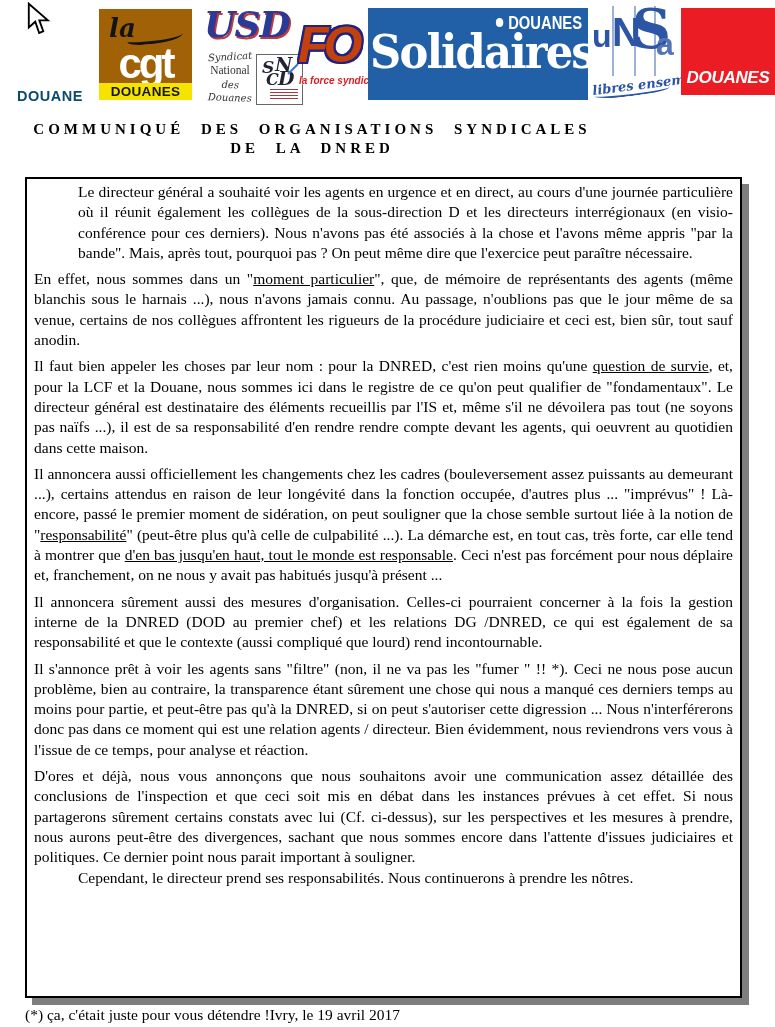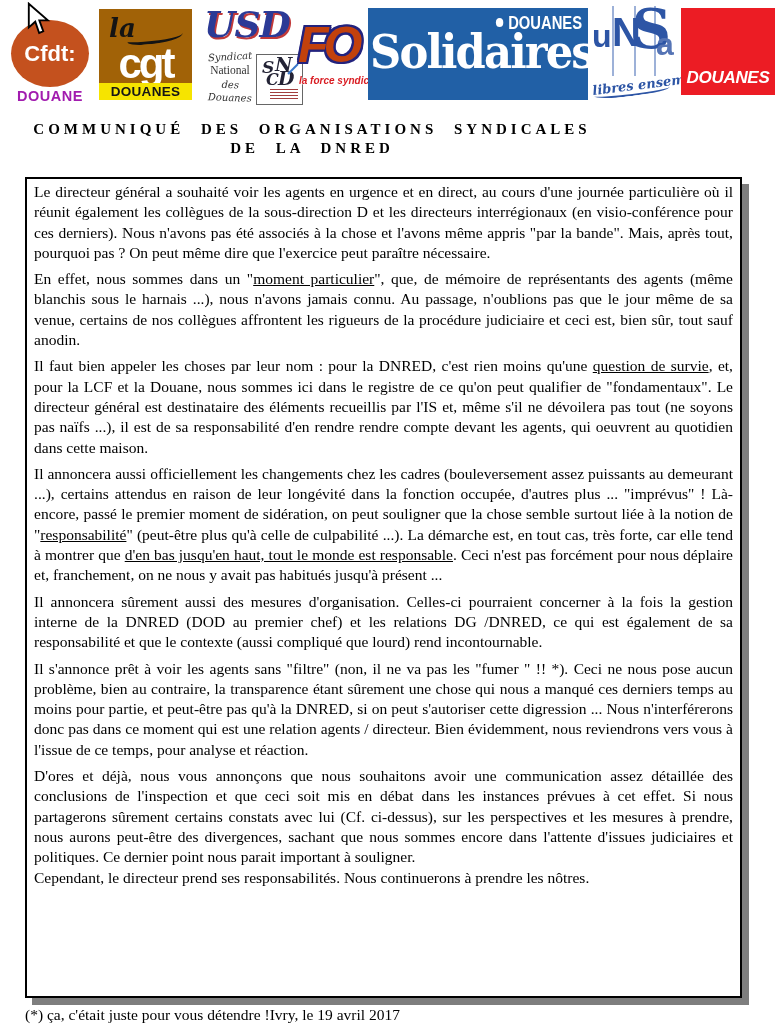--- a/index.html
+++ b/index.html
@@ -8,21 +8,21 @@
 
   
   #logo-band{position:absolute;left:0;top:0;width:775px;height:112px;}
   .logo{position:absolute;}
 
   
   #logo-cfdt{left:5px;top:18px;width:90px;height:88px;}
   #logo-cfdt .oval{position:absolute;left:6px;top:2px;width:78px;height:67px;background:#c4511e;
         border-radius:50%;display:flex;align-items:center;justify-content:center;}
   #logo-cfdt .oval span{color:#fff;font-family:"Liberation Sans",sans-serif;font-weight:bold;font-size:22px;}
-  #logo-cfdt .sub{position:absolute;left:0;top:70px;width:90px;text-align:center;color:#a21caf;
+  #logo-cfdt .sub{position:absolute;left:0;top:70px;width:90px;text-align:center;color:#0c4a6e;
         font-family:"Liberation Sans",sans-serif;font-weight:bold;font-size:14.5px;letter-spacing:.5px;}
 
   
   #logo-cgt{left:99px;top:9px;width:93px;height:91px;background:#a16207;}
   #logo-cgt .la{position:absolute;left:10px;top:6px;font-family:"DejaVu Serif",serif;font-style:italic;
         font-weight:bold;font-size:26px;color:#141414;line-height:1;}
   #logo-cgt .la-tail{position:absolute;left:28px;top:22px;width:56px;height:10px;
         border-bottom:3px solid #141414;border-radius:0 0 70% 30%;transform:rotate(-4deg);}
   #logo-cgt .cgt{position:absolute;left:0;right:0;bottom:15px;text-align:center;color:#fff;
         font-family:"Liberation Sans",sans-serif;font-weight:bold;font-size:42px;letter-spacing:-3px;line-height:1;}
@@ -94,38 +94,35 @@
   
   #title{position:absolute;left:0;top:120px;width:624px;text-align:center;
         font-family:"Liberation Serif",serif;font-weight:bold;font-size:15px;line-height:19px;
         letter-spacing:4px;word-spacing:9px;color:#000;}
 
   
   #doc-box{position:absolute;left:25px;top:177px;width:717px;height:821px;box-sizing:border-box;
         border:2px solid #000;background:#fff;box-shadow:7px 7px 0 #7e7e7e;
         padding:3px 7px;overflow:hidden;}
   #doc-box p{margin:6px 0 0 0;text-align:justify;font-size:15.5px;line-height:20.3px;}
-  #doc-box p.first,#doc-box p.tight{margin-top:0;}
+  #doc-box p.first,#doc-box p.tight{margin-top:0;margin-left:44px;}
   #doc-box .u{text-decoration:underline;}
 
   
   #footer{position:absolute;left:25px;top:1005px;width:718px;display:flex;
         justify-content:flex-start;font-size:15.5px;line-height:20px;}
 </style>
 </head>
 <body>
 
 <div id="page">
 
   <div id="logo-band">
 
     <div class="logo" id="logo-cfdt">
-      <div class="oval">
-        <span>Cfdt:</span>
-      </div>
       <div class="sub">DOUANE</div>
     </div>
 
     <div class="logo" id="logo-cgt">
       <span class="la">la</span>
       <div class="la-tail"></div>
       <div class="cgt">cgt</div>
       <div class="band">DOUANES</div>
     </div>
 

